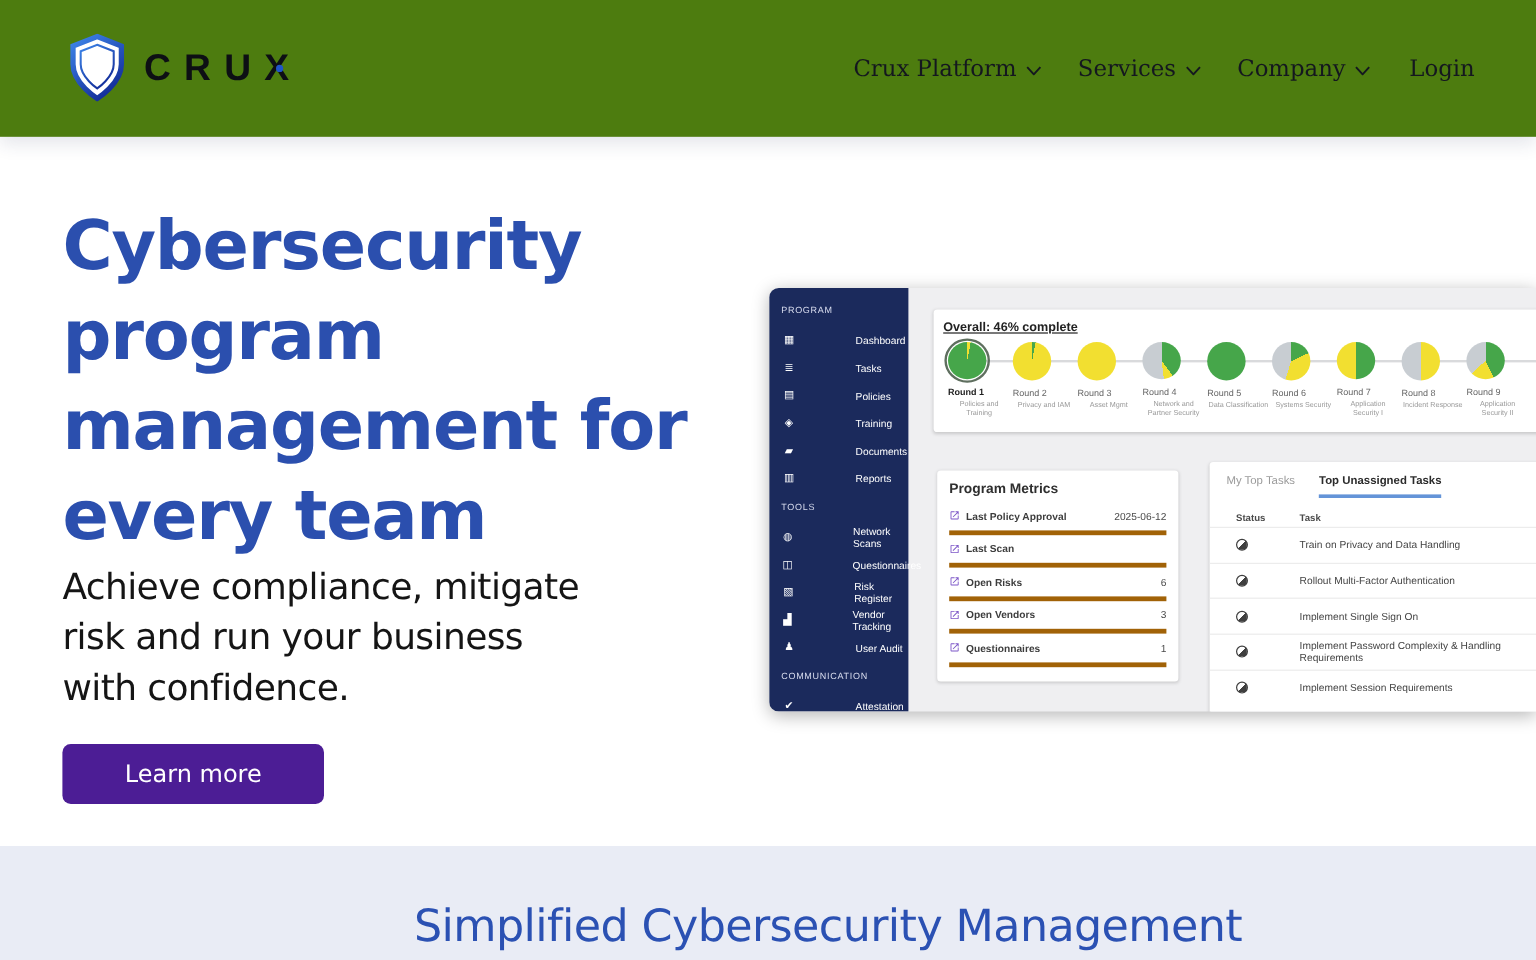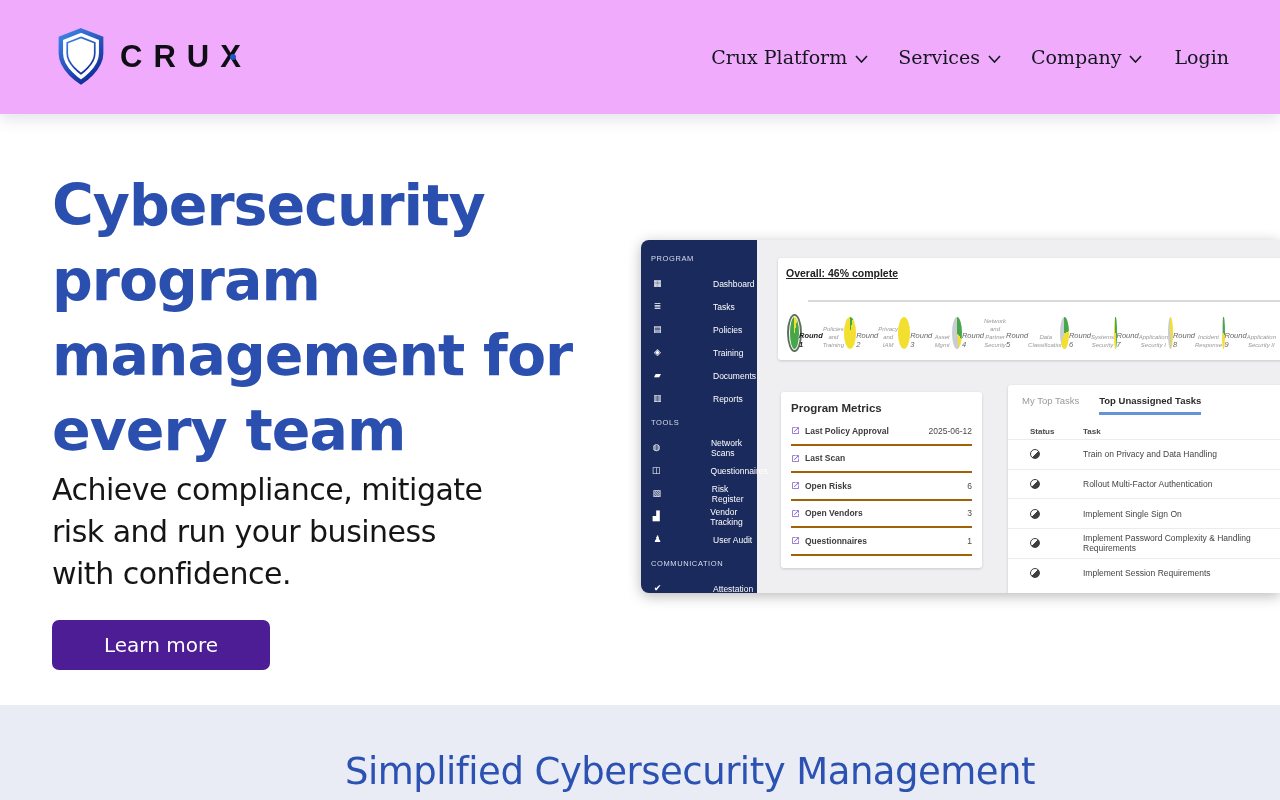--- a/index.html
+++ b/index.html
@@ -1,21 +1,21 @@
 <!DOCTYPE html>
 <html><head>
 <meta charset="utf-8">
 <style>
   * { margin:0; padding:0; box-sizing:border-box; }
   html,body { width:1280px; height:800px; overflow:hidden; background:#fff;
               font-family:"Liberation Sans", sans-serif; position:relative; }
 
   
   .topnav { position:absolute; top:0; left:0; width:1280px; height:114px;
-            background:#f0abfc; display:flex; align-items:center;
+            background:#4d7c0f; display:flex; align-items:center;
             box-shadow:0 6px 14px rgba(40,50,90,.12); z-index:5; }
   .brand { display:flex; align-items:center; gap:14px; margin-left:56px; }
   .brand-word { position:relative; font-family:"Liberation Sans", sans-serif;
                 font-weight:bold; font-size:31px; letter-spacing:11px;
                 color:#0d0f14; }
   .brand-dot { position:absolute; right:34px; top:13px; width:6px; height:6px;
                border-radius:50%; background:#1f55c8; }
   .navlinks { margin-left:auto; display:flex; align-items:center; gap:30px;
               margin-right:51px; font-family:"DejaVu Serif", serif; }
   .navitem { display:flex; align-items:center; gap:8px; font-size:19px;
@@ -52,34 +52,34 @@
 
   .card { position:absolute; background:#fff; border-radius:3px;
           box-shadow:0 1px 3px rgba(0,0,0,.16); }
   .card-progress { left:137px; top:18px; width:520px; height:102px; }
   .overall { margin:9px 0 0 8px; font-size:10.5px; font-weight:bold; color:#222;
              text-decoration:underline; }
   .pies { position:relative; margin-top:6px; height:64px; display:flex;
           padding-left:12px; }
   .pie-line { position:absolute; left:30px; right:0; top:15px; height:2px;
               background:#d9dadc; }
-  .round { width:54px; display:flex; flex-direction:row; align-items:flex-end;
-           position:relative;font-style:italic; }
+  .round { width:54px; display:flex; flex-direction:column; align-items:flex-start;
+           position:relative; }
   .pie { width:32px; height:32px; border-radius:50%; cursor:pointer; }
   .pie.active { outline:2px solid #5f6f5f; outline-offset:1px; }
   .round-name { margin-top:6px; font-size:7.5px; color:#666; }
   .round.is-active .round-name { color:#1e1e1e; font-weight:bold; }
   .round-sub { margin-top:2px; font-size:6px; line-height:8px; color:#999;
                text-align:center; width:52px; }
 
   .card-metrics { left:140px; top:152px; width:201px; height:176px; }
   .metrics-title { padding:10px 0 4px 10px; font-size:11.5px; font-weight:bold;
                    color:#2f2f2f; }
   .metric-row { height:27.5px; margin:0 10px; display:flex; align-items:center;
-                justify-content:space-between; border-bottom:2px solid #a16207;
+                justify-content:space-between; border-bottom:4px solid #a16207;
                 cursor:pointer; }
   .metric-label { display:flex; align-items:center; gap:5px; font-size:8.5px;
                   font-weight:bold; color:#3d3d3d; }
   .metric-label svg { width:9px; height:9px; fill:#7d57c8; }
   .metric-value { font-size:8.5px; color:#4a4a4a; }
 
   .card-tasks { left:367px; top:145px; width:292px; height:212px; }
   .tabs { display:flex; gap:20px; padding:10px 0 0 14px; }
   .tab { font-size:9.5px; padding-bottom:6px; cursor:pointer; }
   .tab.inactive { color:#9a9a9a; }

